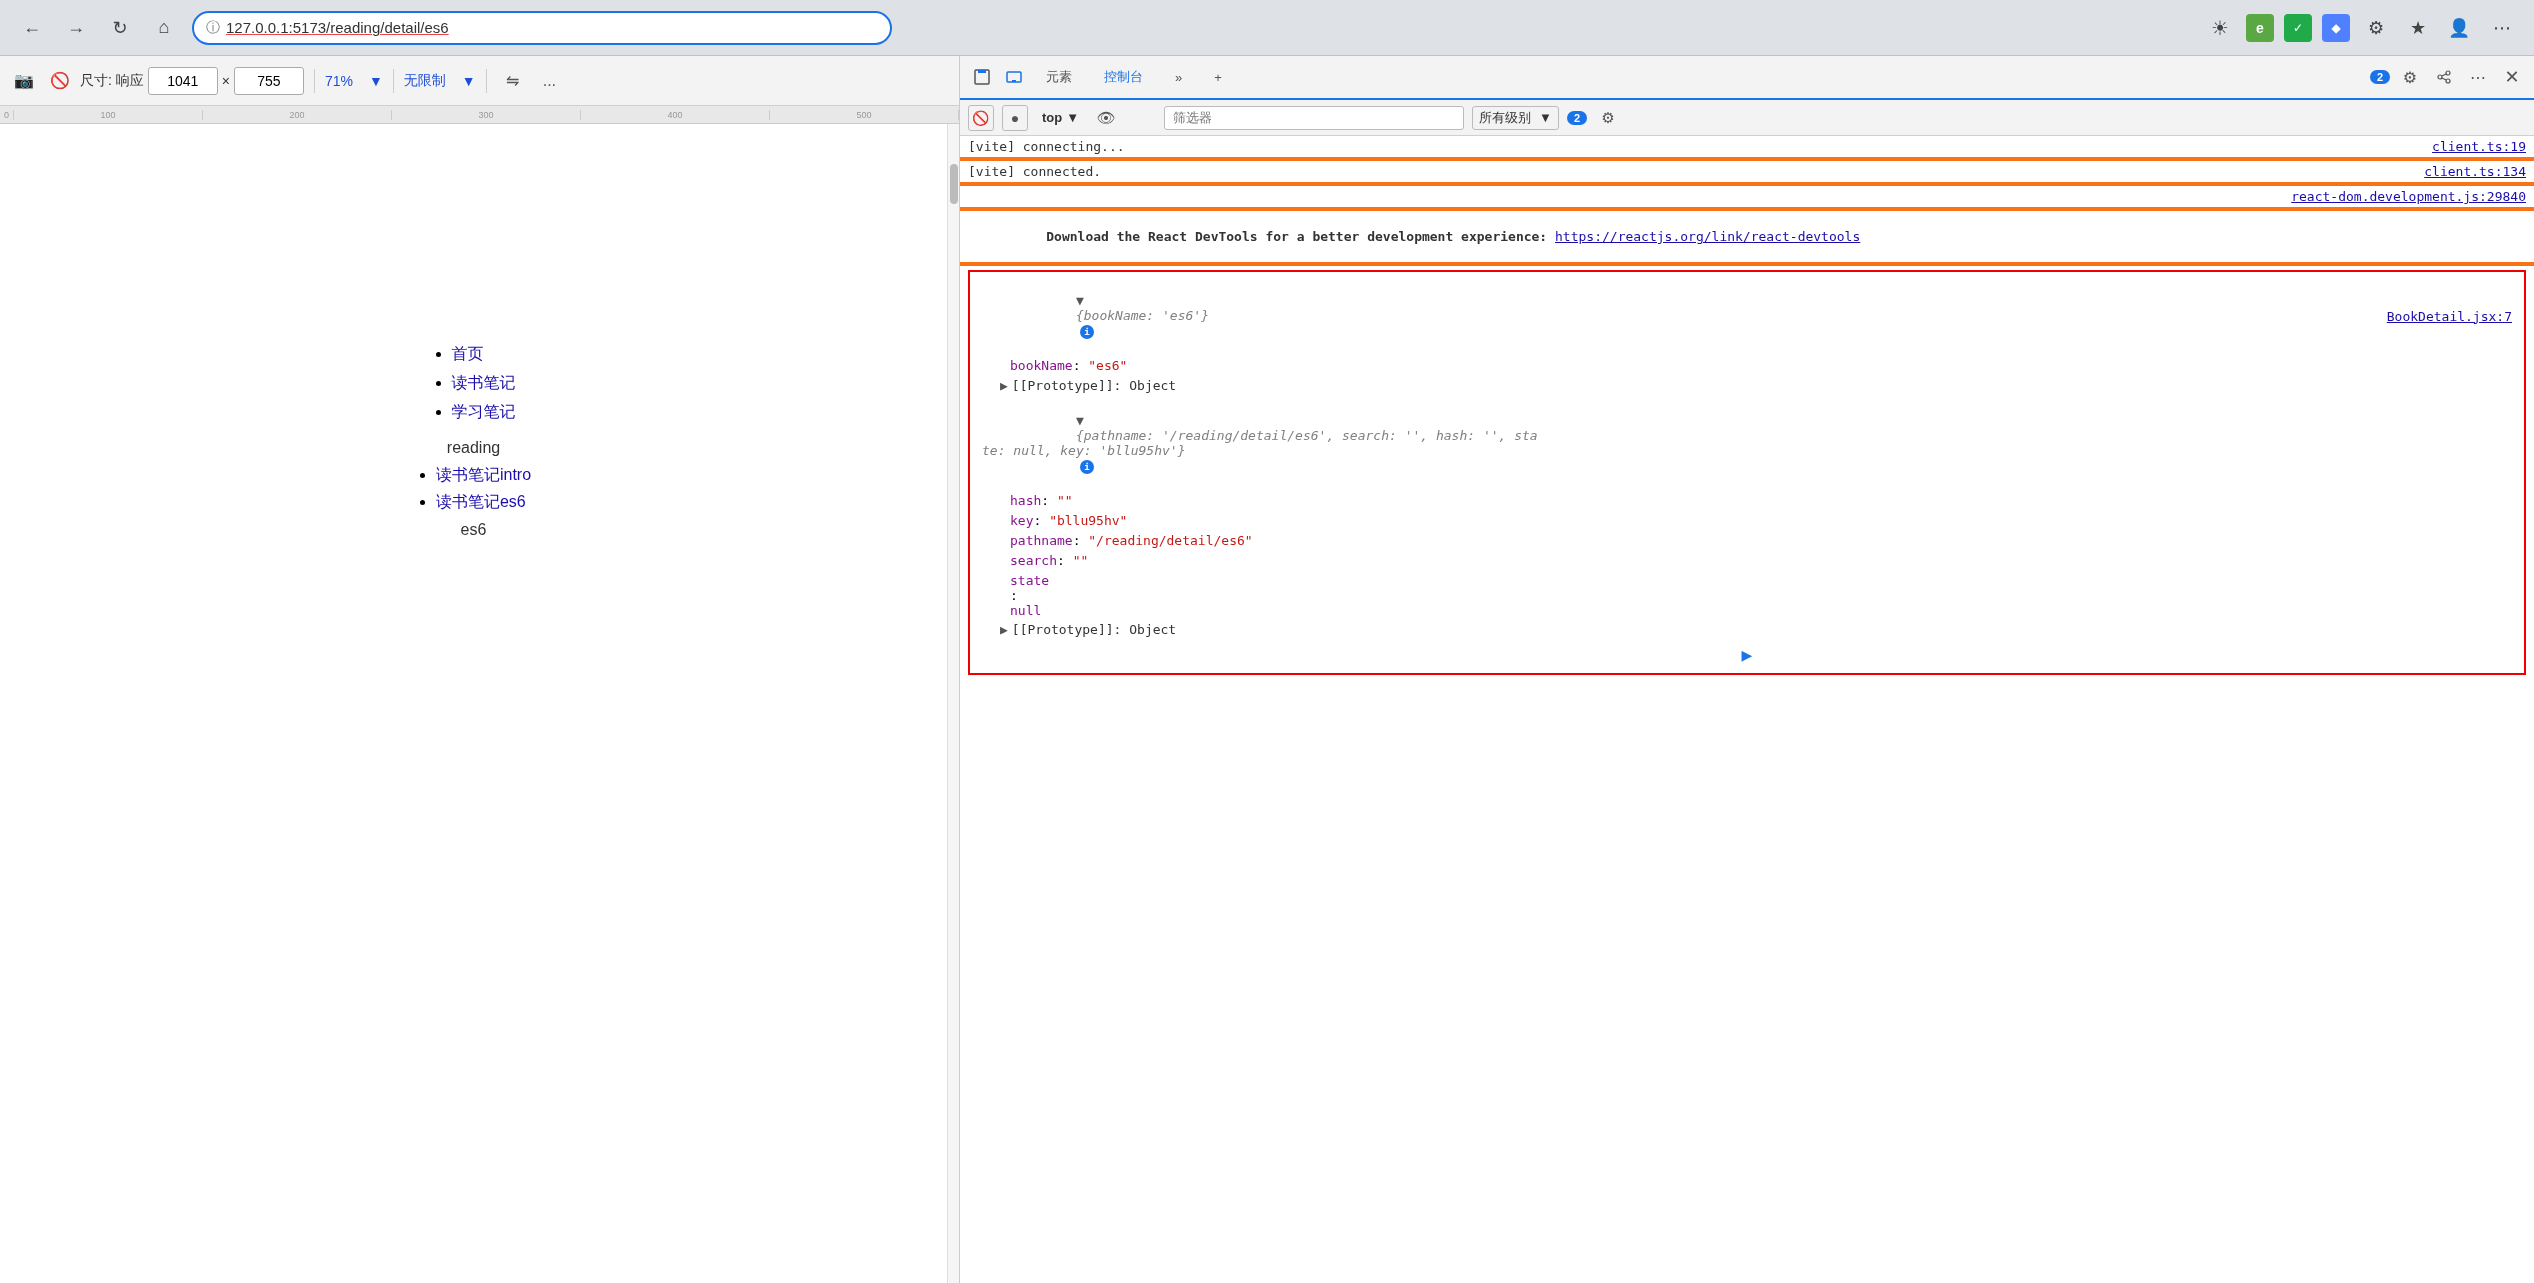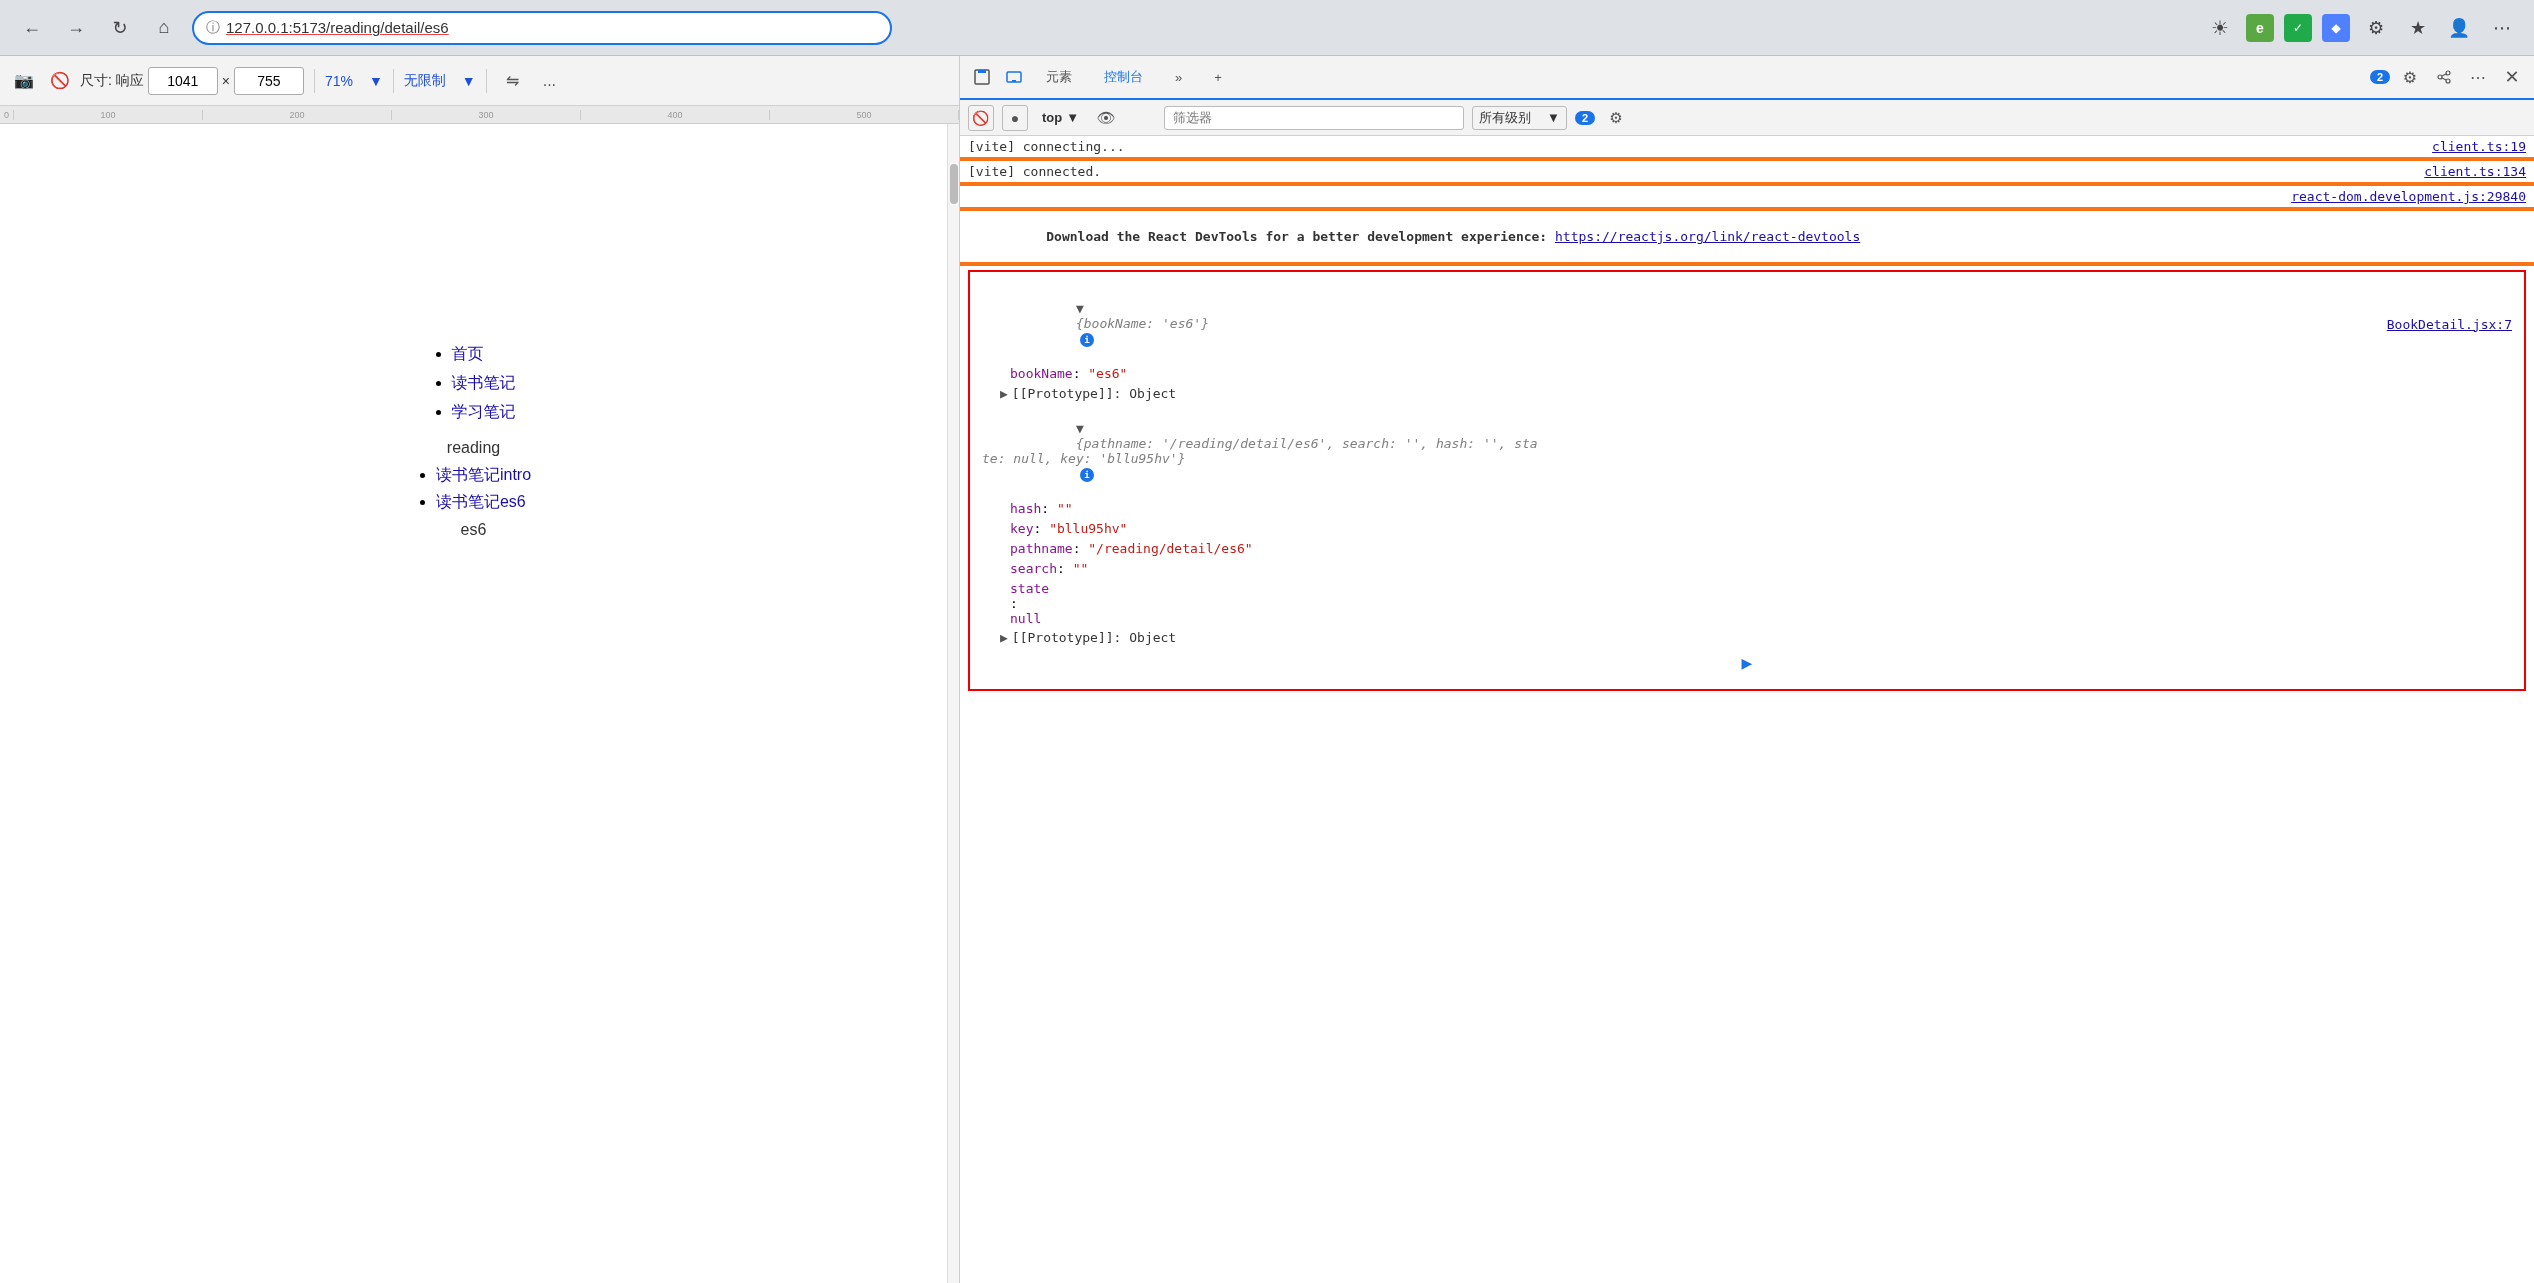--- a/index.html
+++ b/index.html
@@ -266,21 +266,21 @@
       flex: 1;
       max-width: 300px;
       height: 24px;
       border: 1px solid #bbb;
       border-radius: 3px;
       padding: 0 8px;
       font-size: 13px;
       margin-left: 37px;
     }
     .level-dropdown {
-      display: flex; align-items: center; gap: 16px;
+      display: flex; align-items: center; gap: 8px;
       font-size: 13px; color: #333;
       background: transparent; border: 1px solid #bbb;
       border-radius: 3px; cursor: pointer;
       padding: 2px 6px;
       height: 24px;
     }
     .console-badge {
       background: #1a73e8; color: #fff;
       border-radius: 10px; padding: 1px 7px;
       font-size: 11px; font-weight: bold;
@@ -307,21 +307,21 @@
       min-height: 22px;
     }
     .log-text { flex: 1; color: #333; white-space: pre-wrap; }
     .log-link { color: #1a0dab; text-decoration: underline; cursor: pointer; }
     .log-link-react { color: #1a0dab; text-decoration: underline; cursor: pointer; }
 
     
     .console-object-panel {
       border: 2px solid #e00;
       margin: 4px 8px;
-      padding: 12px 0;
+      padding: 4px 0;
       background: #fff;
     }
     .obj-line {
       display: flex;
       align-items: flex-start;
       padding: 2px 12px;
       min-height: 20px;
       white-space: pre;
     }
     .obj-key { color: #881391; }

